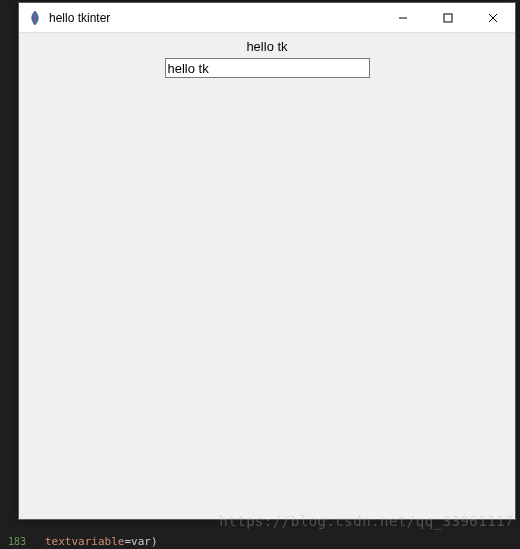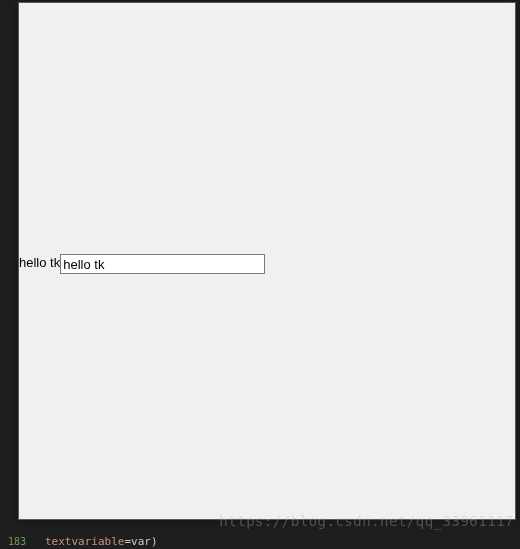--- a/index.html
+++ b/index.html
@@ -59,21 +59,21 @@
       align-items: center;
       justify-content: center;
       font-size: 10px;
       color: #000;
       cursor: pointer;
     }
     .client-area {
       flex: 1;
       background: #f0f0f0;
       display: flex;
-      flex-direction: row;
+      flex-direction: column;
       align-items: center;
       padding-top: 6px;
     }
     .label {
       font-size: 13px;
       color: #000;
       margin-bottom: 4px;
       font-family: "Segoe UI", sans-serif;
     }
     .entry {
@@ -131,20 +131,47 @@
       height: 520px;
       background: #1e1e1e;
     }
   </style>
 </head>
 <body>
 
 <div class="left-gutter"></div>
 
 <div class="window">
+  <div class="titlebar">
+    <div class="titlebar-icon">
+      <svg width="14" height="16" viewBox="0 0 14 16">
+        <path d="M7 1 C5 3 3 6 4 10 C5 13 7 15 7 15 C7 15 9 13 10 10 C11 6 9 3 7 1 Z" fill="#3a6db5" stroke="#1a3d6e" stroke-width="0.5"></path>
+        <path d="M7 3 L7 13" stroke="#d84a2a" stroke-width="1"></path>
+      </svg>
+    </div>
+    <div class="titlebar-title">hello tkinter</div>
+    <div class="titlebar-controls">
+      <div class="titlebar-btn">
+        <svg width="10" height="10" viewBox="0 0 10 10">
+            <line x1="1" y1="5" x2="9" y2="5" stroke="#000" stroke-width="1"></line>
+          </svg>
+      </div>
+      <div class="titlebar-btn">
+        <svg width="10" height="10" viewBox="0 0 10 10">
+            <rect x="1" y="1" width="8" height="8" fill="none" stroke="#000" stroke-width="1"></rect>
+          </svg>
+      </div>
+      <div class="titlebar-btn close">
+        <svg width="10" height="10" viewBox="0 0 10 10">
+            <line x1="1" y1="1" x2="9" y2="9" stroke="#000" stroke-width="1"></line>
+            <line x1="9" y1="1" x2="1" y2="9" stroke="#000" stroke-width="1"></line>
+          </svg>
+      </div>
+    </div>
+  </div>
   <div class="client-area">
     <div class="label">hello tk</div>
     <input class="entry" type="text" value="hello tk" style="">
   </div>
 </div>
 
 <div class="watermark">https://blog.csdn.net/qq_33961117</div>
 
 <div class="code-line">
   <span class="ln">183</span>

